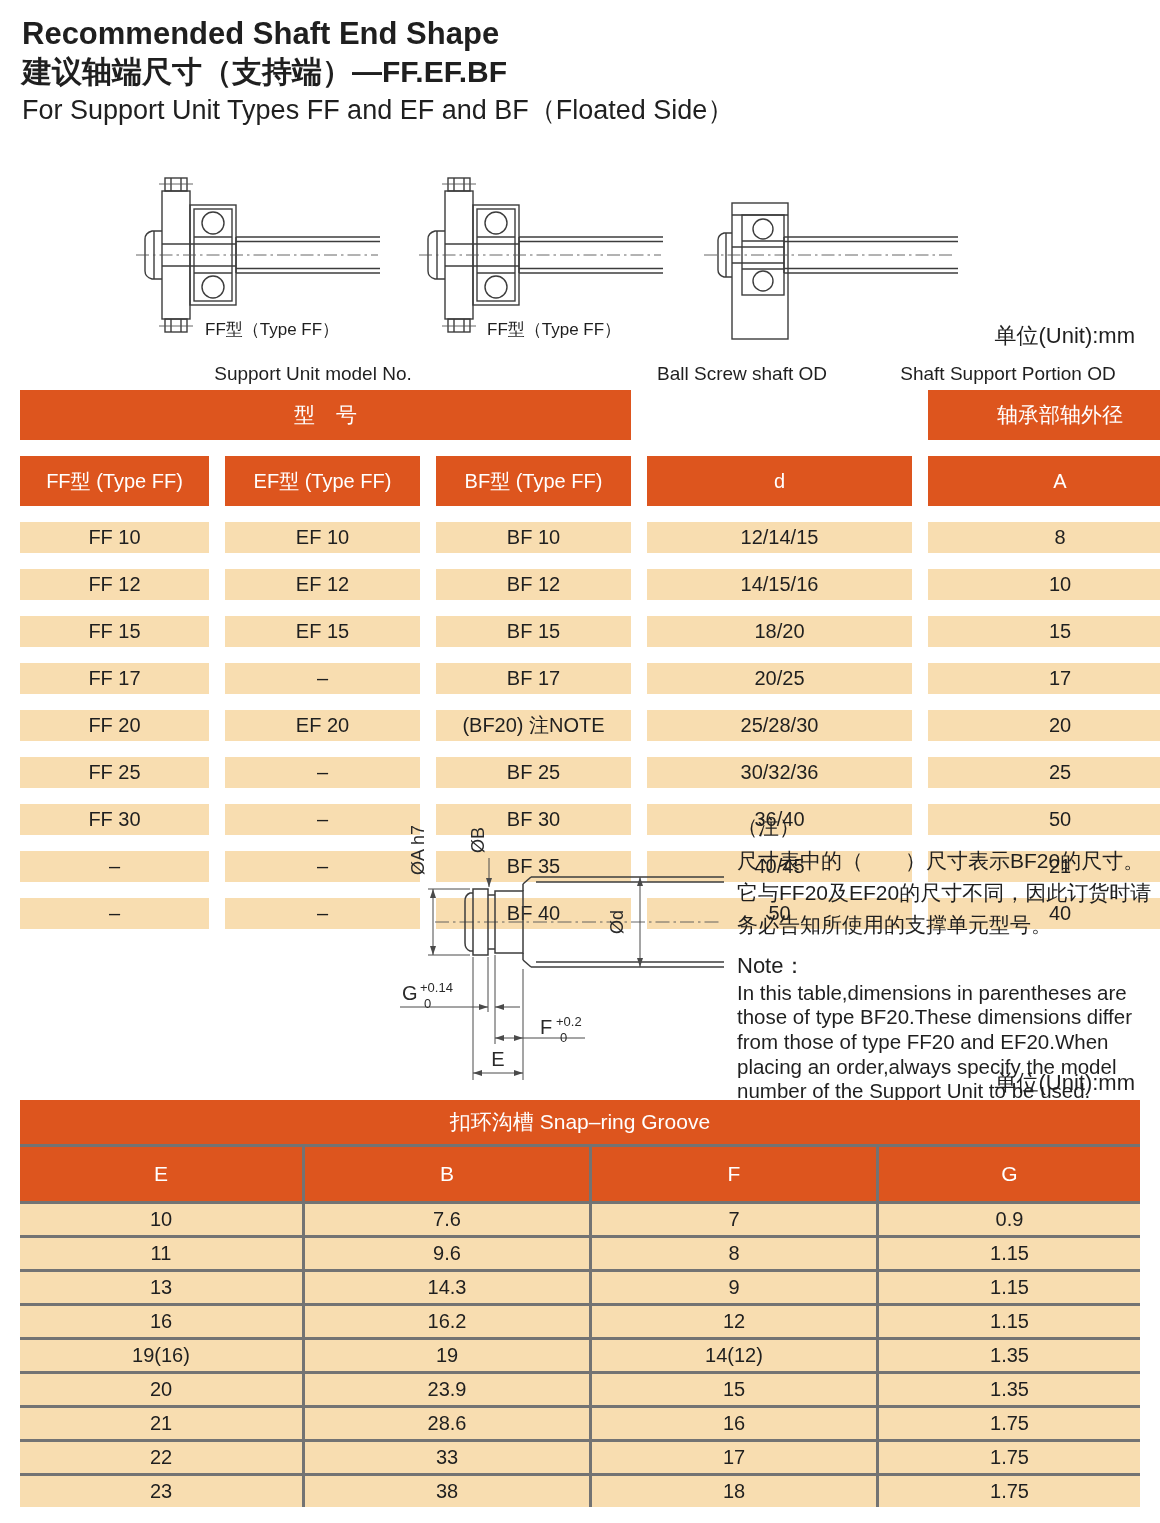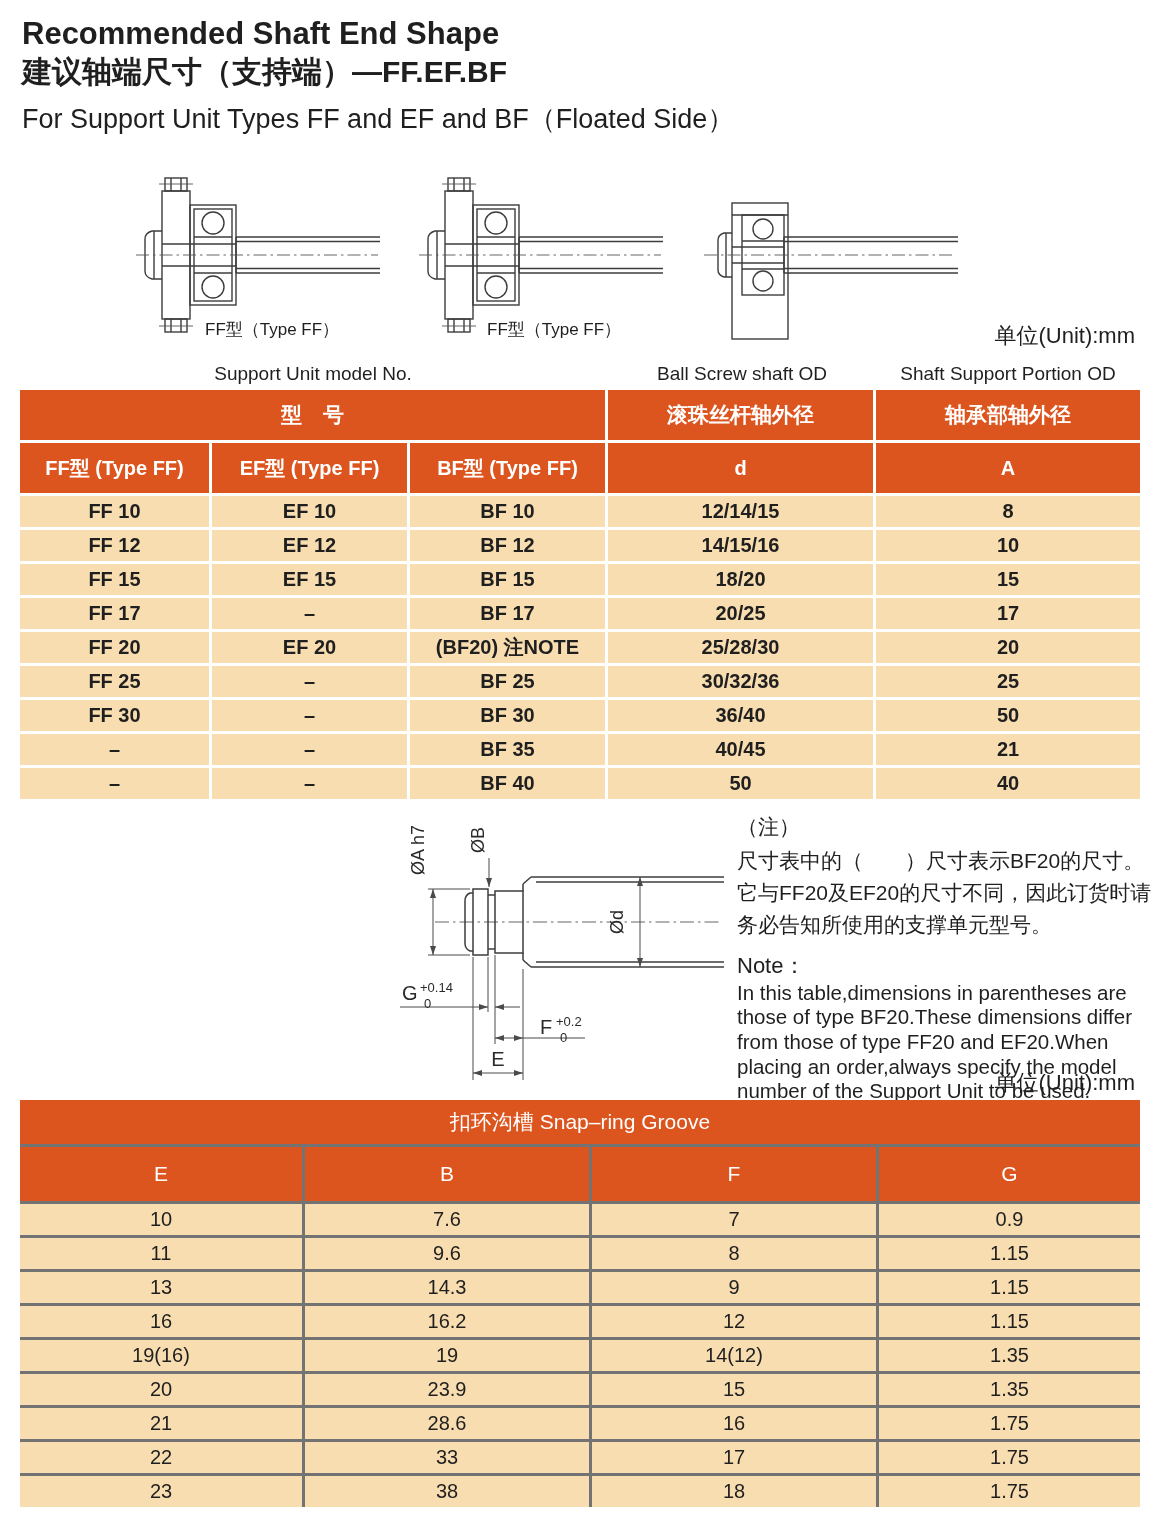--- a/index.html
+++ b/index.html
@@ -9,29 +9,29 @@
     --line:#3c3c3c;
   }
   html,body{margin:0;padding:0;background:#fff;}
   .page{
     position:relative;width:1160px;height:1523px;background:#fff;
     font-family:"Liberation Sans",sans-serif;color:var(--ink);overflow:hidden;
   }
   .abs{position:absolute;}
   .title{left:22px;top:16px;font-size:31px;font-weight:bold;white-space:nowrap;}
   .sub-zh{left:22px;top:52px;font-size:30px;font-weight:bold;white-space:nowrap;}
-  .sub-en{left:22px;top:101px;font-size:27px;font-weight:normal;white-space:nowrap;}
+  .sub-en{left:22px;top:92px;font-size:27px;font-weight:normal;white-space:nowrap;}
   .diag-label{font-size:17px;white-space:nowrap;}
   .unit{font-size:22px;white-space:nowrap;}
   .top-label{font-size:19px;text-align:center;width:300px;white-space:nowrap;}
   
   .t1{
     left:20px;top:390px;width:1120px;display:grid;
     grid-template-columns:189px 195px 195px 265px 264px;
-    gap:3px;background:#fff;font-weight:bold;
+    gap:16px;background:#fff;
   }
   .t1 .gh{grid-column:1/4;}
   .t1 .d-span{grid-column:4;}
   .t1 .a-span{grid-column:5;}
   .hd{
     background:var(--orange);color:#fff;display:flex;align-items:center;justify-content:center;
     font-size:21px;height:50px;
   }
   .cell{
     background:var(--tan);display:flex;align-items:center;justify-content:center;
@@ -155,21 +155,20 @@
   <div class="abs diag-label" style="left:205px;top:318px">FF型（Type FF）</div>
   <div class="abs diag-label" style="left:487px;top:318px">FF型（Type FF）</div>
   <div class="abs unit" style="right:25px;top:321px">单位(Unit):mm</div>
 
   <div class="abs top-label" style="left:163px;top:363px">Support Unit model No.</div>
   <div class="abs top-label" style="left:592px;top:363px">Ball Screw shaft OD</div>
   <div class="abs top-label" style="left:858px;top:363px">Shaft Support Portion OD</div>
 
   <div class="abs t1">
     <div class="hd gh">型　号</div>
-    <div class="hd d-span">滚珠丝杆轴外径</div>
     <div class="hd a-span">轴承部轴外径</div>
 
     <div class="hd" style="font-size:20px">FF型 (Type FF)</div>
     <div class="hd" style="font-size:20px">EF型 (Type FF)</div>
     <div class="hd" style="font-size:20px">BF型 (Type FF)</div>
     <div class="hd" style="font-size:20px">d</div>
     <div class="hd" style="font-size:20px">A</div>
 
     <div class="cell">FF 10</div>
     <div class="cell">EF 10</div>

